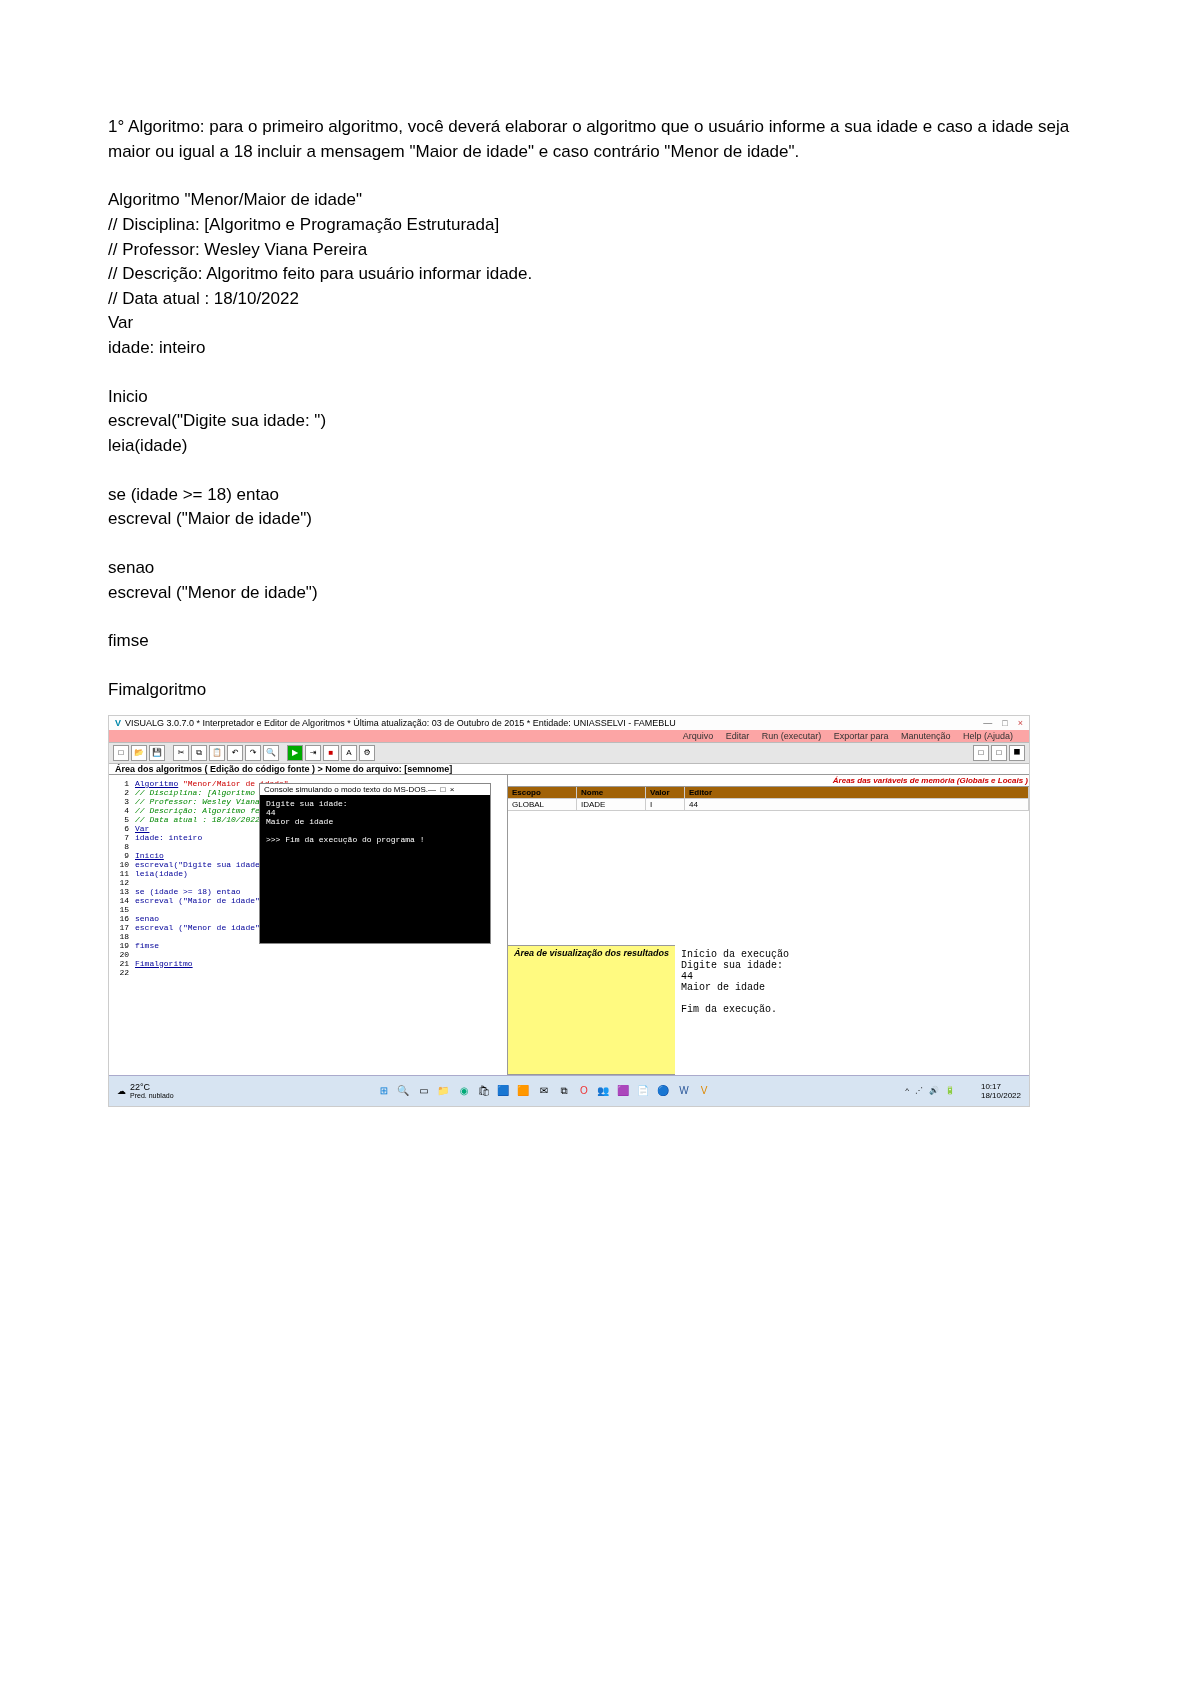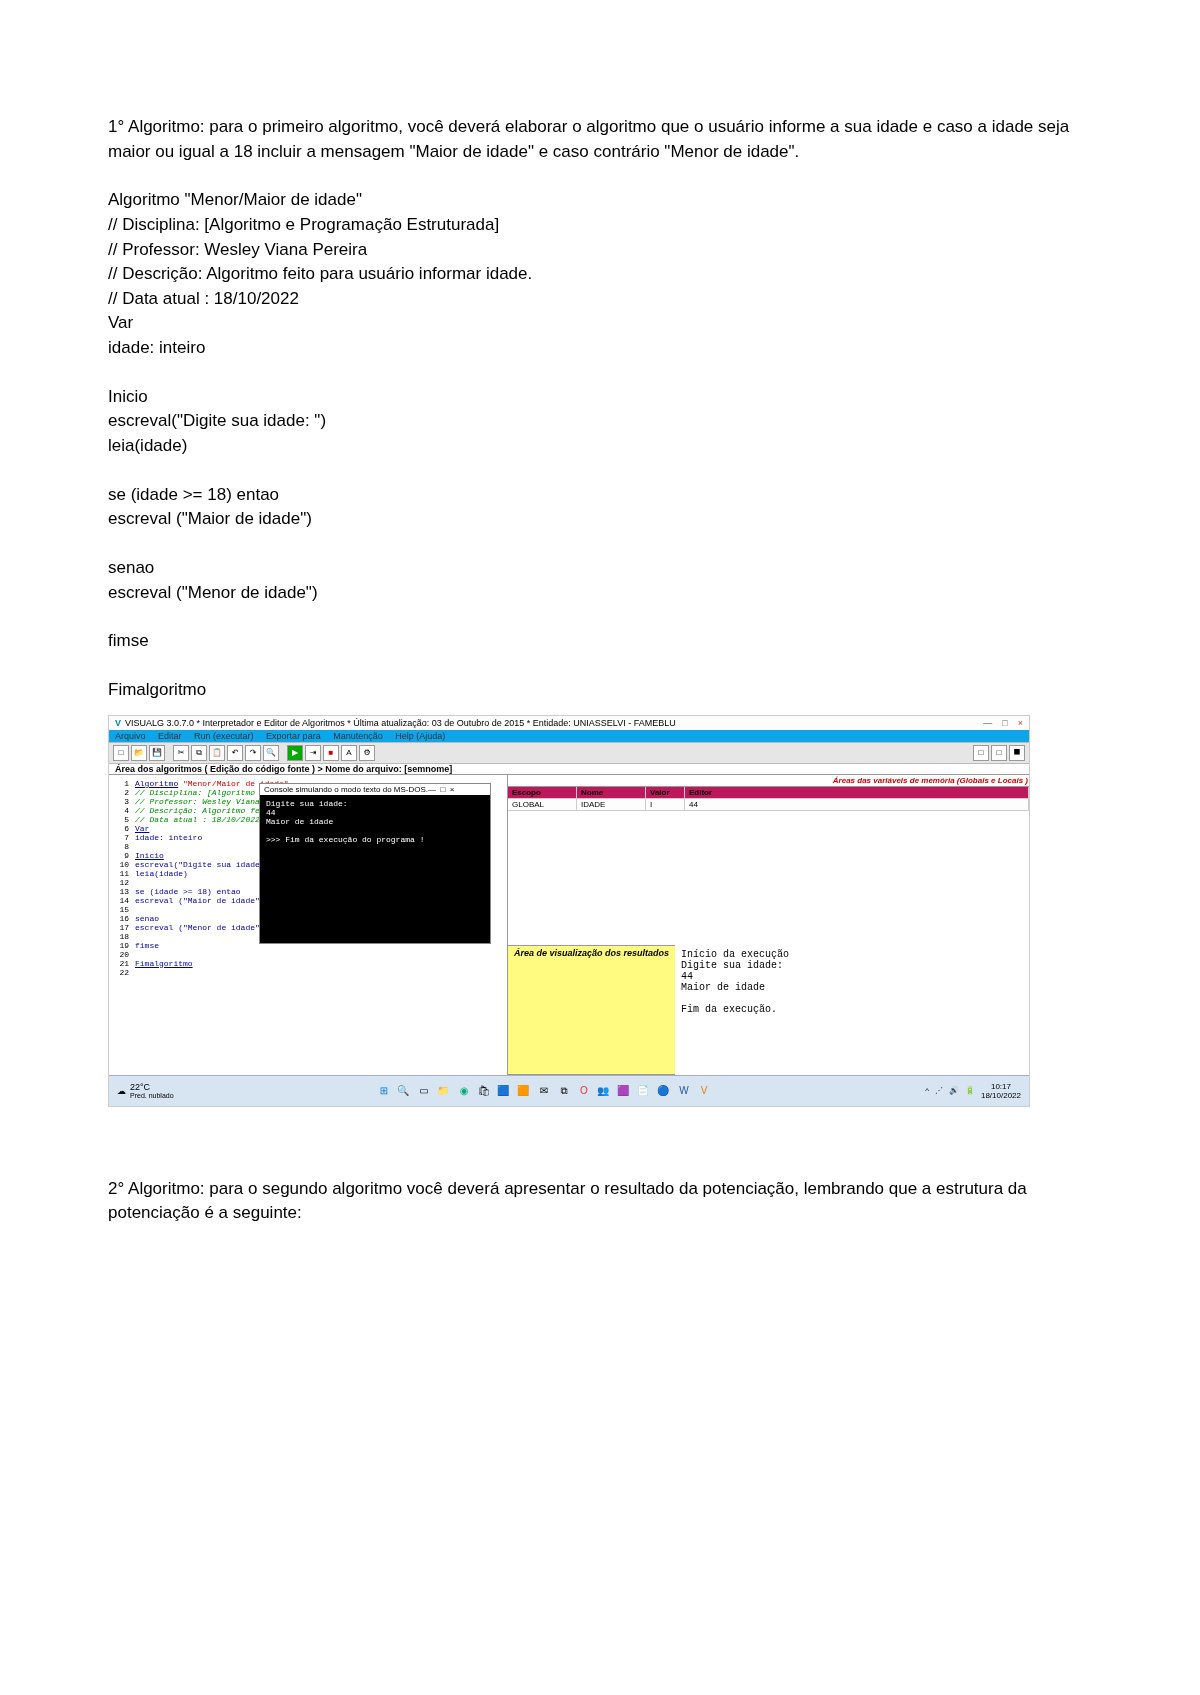--- a/index.html
+++ b/index.html
@@ -32,23 +32,24 @@
   .ss-title {
     background: #fdfdfd;
     padding: 2px 6px;
     display:flex;
     align-items:center;
     justify-content:space-between;
   }
   .ss-title-left { display:flex; align-items:center; gap:4px; }
   .win-btns { display:flex; gap:10px; font-family:sans-serif; color:#666;}
   .ss-menu {
-    background: #0ea5e9;
+    background: #fca5a5;
     padding: 1px 6px;
     color:#333;
+    text-align:right;
   }
   .ss-menu span { margin-right: 10px; }
   .ss-toolbar {
     background: #e6e6e6;
     padding: 2px 4px;
     border-top:1px solid #bbb;
     border-bottom:1px solid #bbb;
     display:flex;
     gap:2px;
     align-items:center;
@@ -117,21 +118,21 @@
     text-align:right;
     font-size:8px;
     padding:1px;
     border-bottom:1px solid #999;
   }
   .ss-vars-head, .ss-vars-row {
     display:flex;
     font-size:8px;
     border-bottom:1px solid #ccc;
   }
-  .ss-vars-head { background:#be185d; font-weight:bold;}
+  .ss-vars-head { background:#a16207; font-weight:bold;}
   .vc { padding:1px 4px; border-right:1px solid #ccc;}
   .vc1{width:60px;} .vc2{width:60px;} .vc3{width:30px;} .vc4{flex:1;}
   .ss-vars-grid { flex:1; background:#fff; }
   .ss-results {
     flex:1;
     display:flex;
     flex-direction:row;
   }
   .ss-results-title {
     background:#fffa80;
@@ -423,23 +424,22 @@
         <span class="tb-icon">📄</span>
         <span class="tb-icon">🔵</span>
         <span class="tb-icon" style="color:#2b579a;">W</span>
         <span class="tb-icon" style="color:#d80;">V</span>
       </div>
       <div class="taskbar-right">
         <span>^</span>
         <span>⋰</span>
         <span>🔊</span>
         <span>🔋</span>
-        <span style="text-align:center;">
+        <span style="text-align:left;margin-left:20px;">
           <div>10:17</div>
           <div>18/10/2022</div>
         </span>
       </div>
     </div>
   </div>
 
-  <div class="below-text">2° Algoritmo: para o segundo algoritmo você deverá apresentar o resultado da potenciação, lembrando que a estrutura da potenciação é a seguinte:</div>
 
 </div>
 
 </body></html>

